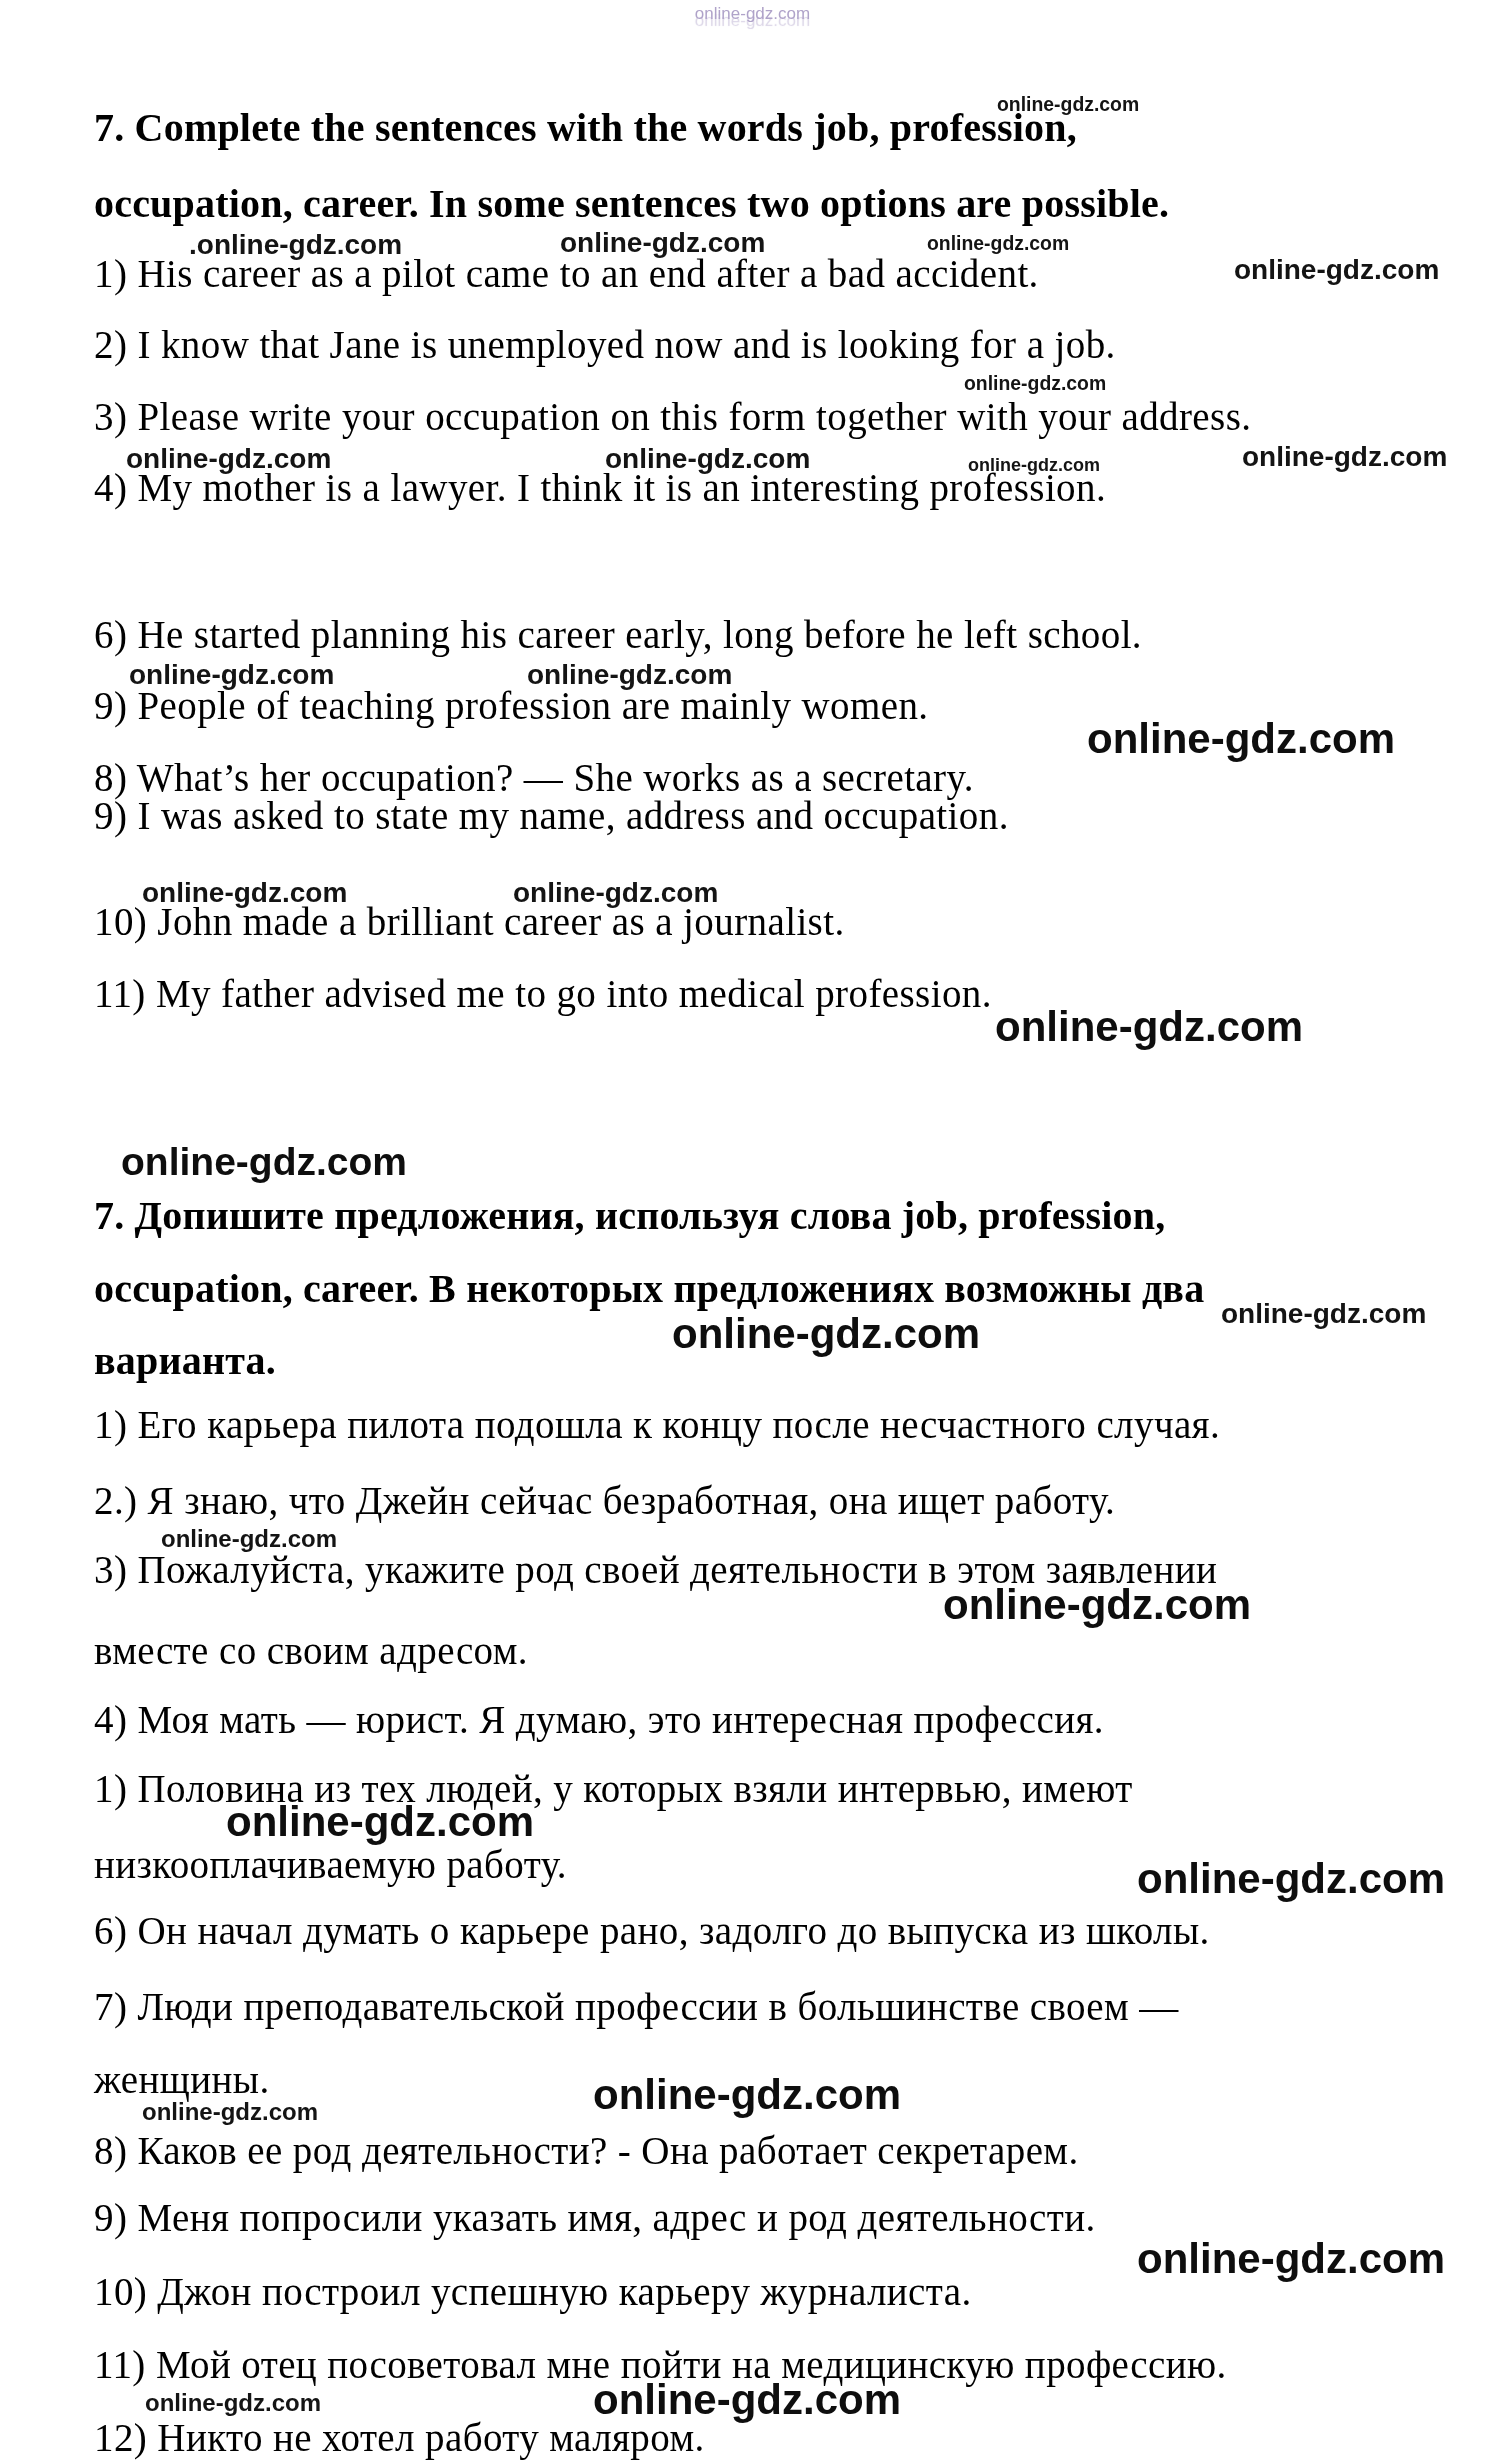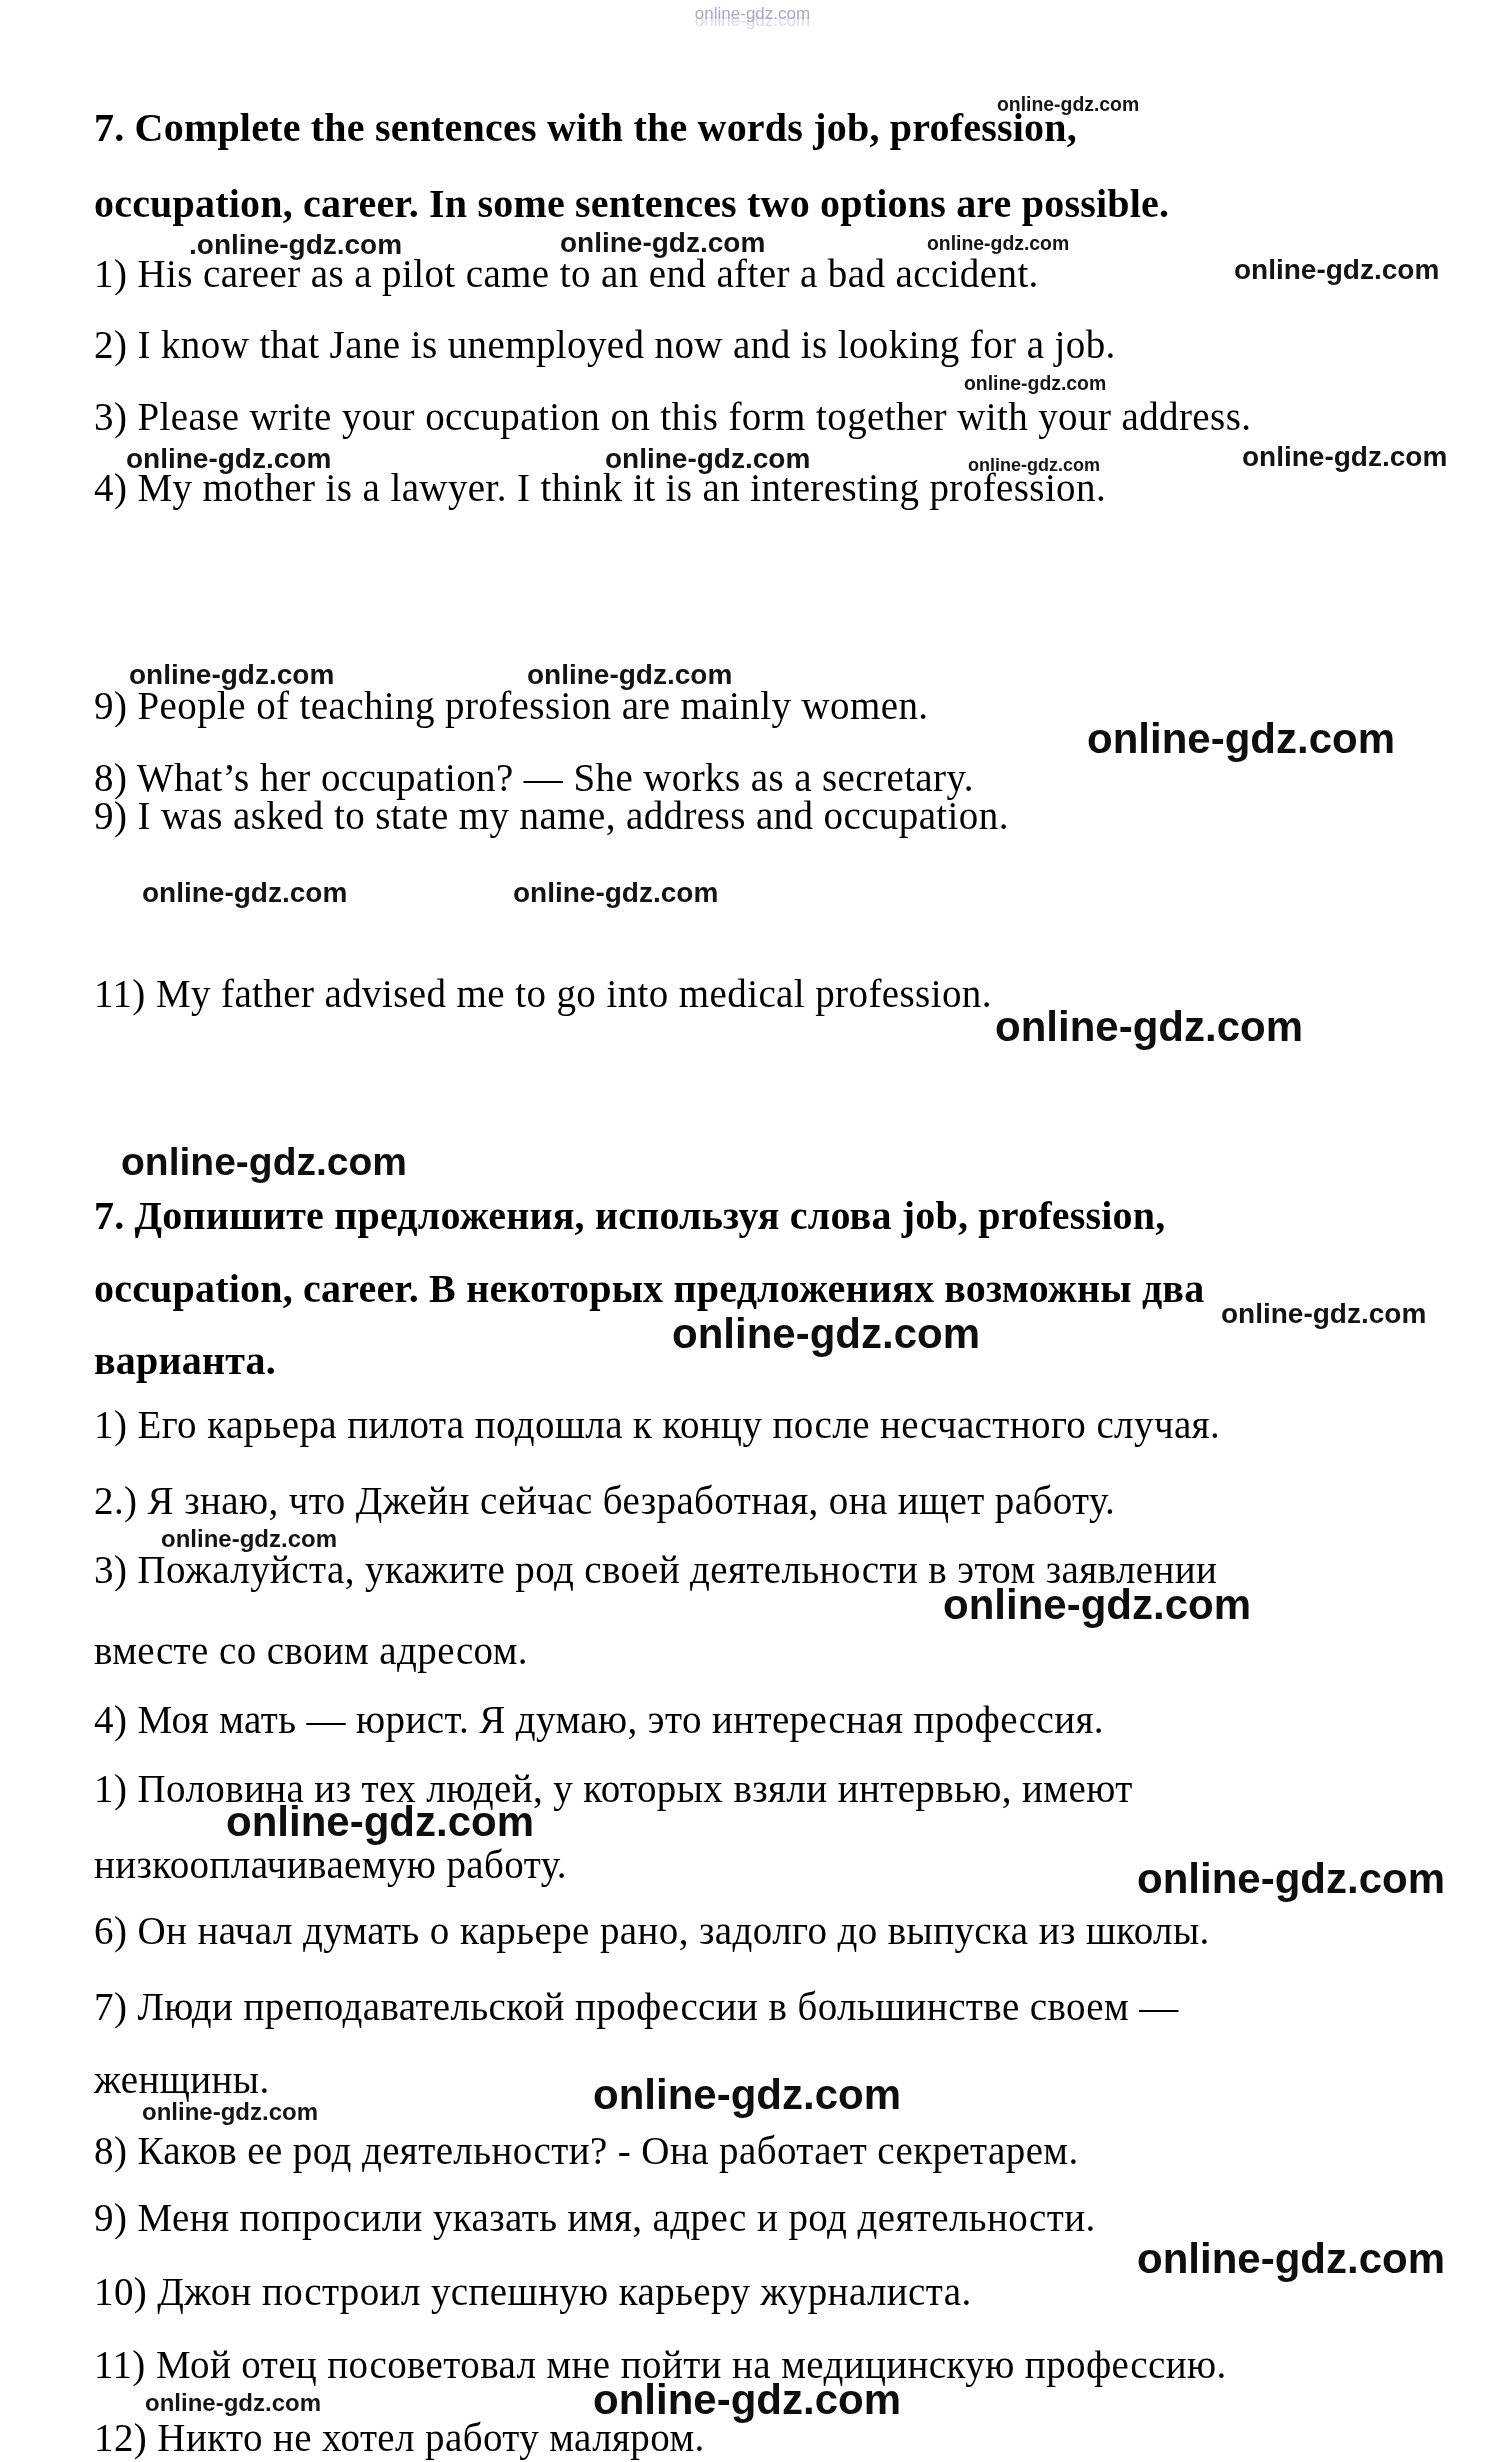--- a/index.html
+++ b/index.html
@@ -76,23 +76,25 @@
   <span class="wm" style="left:145px;top:2391px;font-size:24px">online-gdz.com</span>
   <span class="wm wm-lg" style="left:593px;top:2379px;font-size:42px">online-gdz.com</span>
 
   <div class="line heading" style="top:105px">7. Complete the sentences with the words job, profession,</div>
   <div class="line heading" style="top:181px">occupation, career. In some sentences two options are possible.</div>
 
   <div class="line" style="top:252px">1) His career as a pilot came to an end after a bad accident.</div>
   <div class="line" style="top:323px">2) I know that Jane is unemployed now and is looking for a job.</div>
   <div class="line" style="top:395px">3) Please write your occupation on this form together with your address.</div>
   <div class="line" style="top:466px">4) My mother is a lawyer. I think it is an interesting profession.</div>
+  <div class="line" style="top:613px">6) He started planning his career early, long before he left school.</div>
   <div class="line" style="top:684px">9) People of teaching profession are mainly women.</div>
   <div class="line" style="top:756px">8) What’s her occupation? — She works as a secretary.</div>
   <div class="line" style="top:794px">9) I was asked to state my name, address and occupation.</div>
+  <div class="line" style="top:900px">10) John made a brilliant career as a journalist.</div>
   <div class="line" style="top:972px">11) My father advised me to go into medical profession.</div>
 
   <div class="line heading" style="top:1193px">7. Допишите предложения, используя слова job, profession,</div>
   <div class="line heading" style="top:1266px">occupation, career. В некоторых предложениях возможны два</div>
   <div class="line heading" style="top:1338px">варианта.</div>
 
   <div class="line" style="top:1403px">1) Его карьера пилота подошла к концу после несчастного случая.</div>
   <div class="line" style="top:1479px">2.) Я знаю, что Джейн сейчас безработная, она ищет работу.</div>
   <div class="line" style="top:1548px">3) Пожалуйста, укажите род своей деятельности в этом заявлении</div>
   <div class="line" style="top:1629px">вместе со своим адресом.</div>

